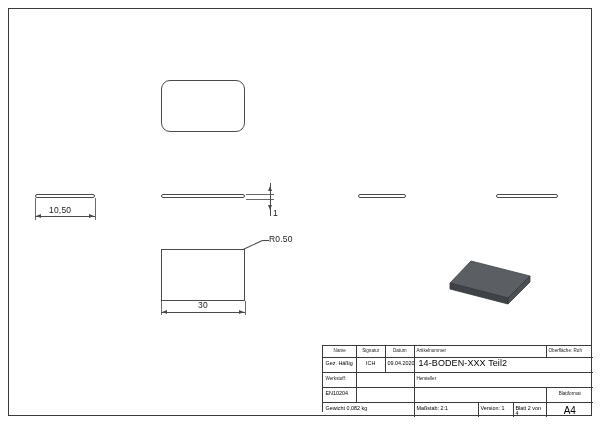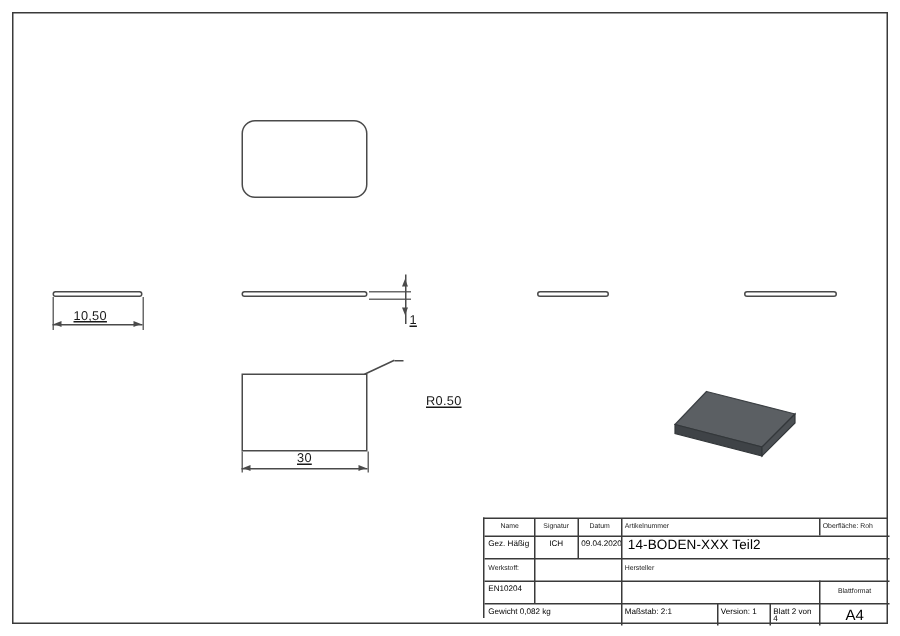--- a/index.html
+++ b/index.html
@@ -66,21 +66,20 @@
     position: absolute;
     background: #6a6a6a;
     height: 1px;
   }
   .dimtext {
     position: absolute;
     font-size: 8.5px;
     color: #1a1a1a;
     letter-spacing: .2px;
     white-space: nowrap;
-    text-decoration: underline;
   }
   .leader {
     position: absolute;
     background: #4a4a4a;
     height: 1px;
     transform-origin: left center;
   }
 
   
   .arrow {
@@ -185,21 +184,21 @@
 
   <div class="ext" style="left:161px; top:301px; height:14px;"></div>
   <div class="ext" style="left:245px; top:301px; height:14px;"></div>
   <div class="dimline" style="left:161px; top:312px; width:84px;"></div>
   <div class="arrow left" style="left:162px; top:309.5px;"></div>
   <div class="arrow right" style="left:239px; top:309.5px;"></div>
   <div class="dimtext" style="left:198px; top:300px;">30</div>
 
   <div class="leader" style="left:243px; top:249px; width:22px; transform: rotate(-25deg);"></div>
   <div class="dimline" style="left:263px; top:240px; width:6px;"></div>
-  <div class="dimtext" style="left:284px; top:234px;margin-top:28px;">R0.50</div>
+  <div class="dimtext" style="left:269px; top:234px;">R0.50</div>
 
   <div class="iso">
     <svg width="86" height="58" viewBox="0 0 86 58">
 
       <polygon points="23,3 82,18 60,40 2,25" fill="#5b5f63" stroke="#3c4044" stroke-width="0.8"></polygon>
 
       <polygon points="2,25 60,40 60,46 2,31" fill="#3f4347" stroke="#33373a" stroke-width="0.8"></polygon>
 
       <polygon points="60,40 82,18 82,24 60,46" fill="#4c5054" stroke="#33373a" stroke-width="0.8"></polygon>
     </svg>

